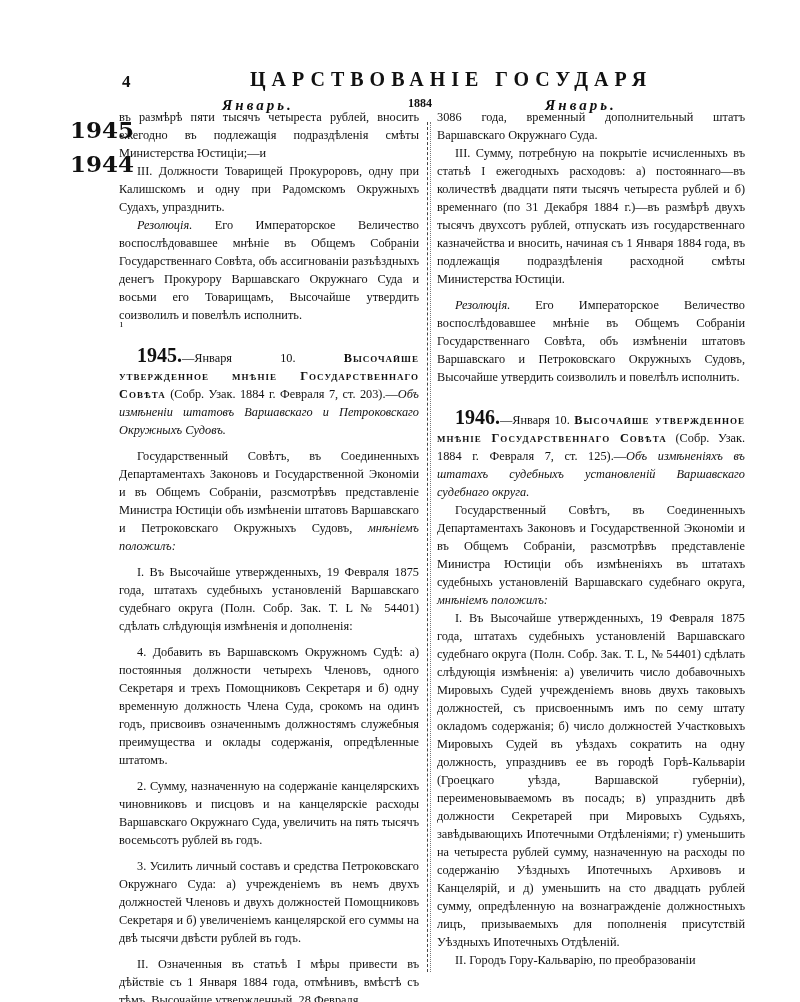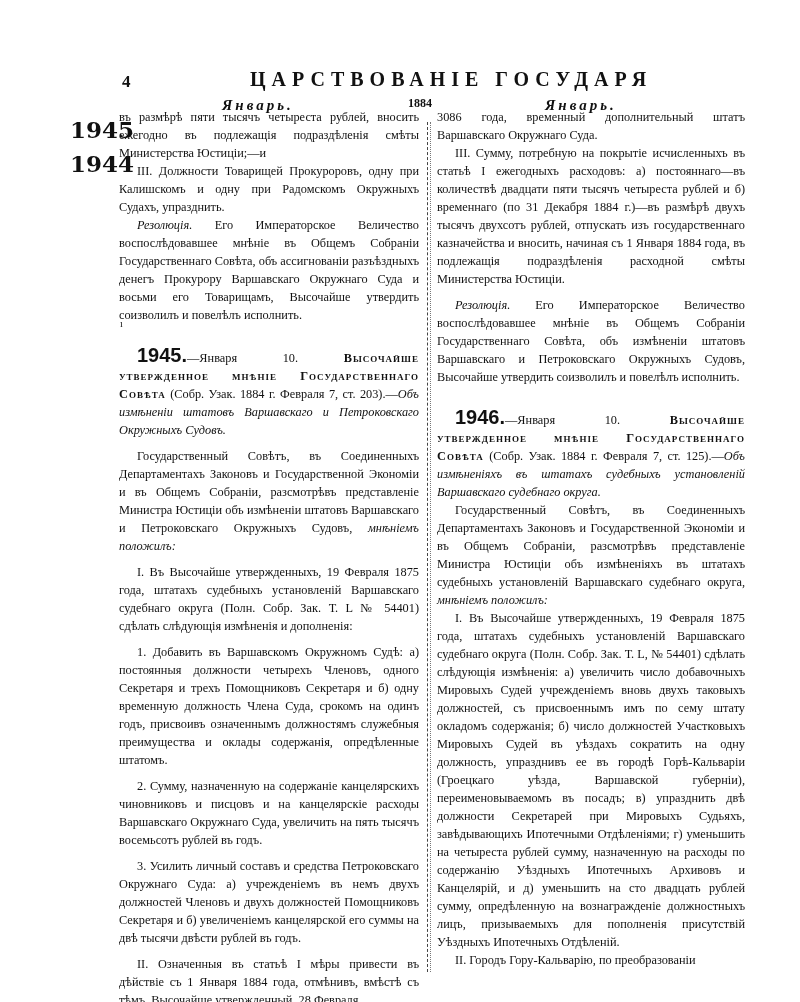--- a/index.html
+++ b/index.html
@@ -14,21 +14,21 @@
     .margin-num { position: absolute; left: 70px; font-size: 23px; font-weight: bold; font-family: "DejaVu Serif", serif; }
     .col { position: absolute; top: 108px; font-size: 12.3px; line-height: 18px; text-align: justify; }
     .col-left { left: 119px; width: 300px; }
     .col-right { left: 437px; width: 308px; }
     .col p { margin: 0; }
     .indent { text-indent: 18px; }
     .gap { height: 8px; }
     .gap-big { height: 22px; }
     .it { font-style: italic; }
     .sc { font-variant: small-caps; letter-spacing: 1px; font-weight: bold; }
-    .art-num { font-size: 20px; font-weight: bold; font-family: Liberation Sans, sans-serif; margin-top: 41px; }
+    .art-num { font-size: 20px; font-weight: bold; font-family: Liberation Serif, serif; margin-top: 41px; }
     .divider { position: absolute; left: 427px; top: 122px; width: 0; height: 850px;
       border-left: 1px dashed #444; }
     .divider2 { position: absolute; left: 430px; top: 122px; width: 0; height: 850px;
       border-left: 1px dotted #777; }
     .speck { position: absolute; left: 120px; top: 318px; font-size: 10px; }
   </style>
 </head>
 <body>
 
 <div class="page-num">4</div>
@@ -49,21 +49,21 @@
   <p>въ размѣрѣ пяти тысячъ четыреста рублей, вносить ежегодно въ подлежащія подраздѣленія смѣты Министерства Юстиціи;—и</p>
   <p class="indent">III. Должности Товарищей Прокуроровъ, одну при Калишскомъ и одну при Радомскомъ Окружныхъ Судахъ, упразднить.</p>
   <p class="indent"><span class="it">Резолюція.</span><span> Его Императорское Величество воспослѣдовавшее мнѣніе въ Общемъ Собраніи Государственнаго Совѣта, объ ассигнованіи разъѣздныхъ денегъ Прокурору Варшавскаго Окружнаго Суда и восьми его Товарищамъ, Высочайше утвердить соизволилъ и повелѣлъ исполнить.</span></p>
   <div class="gap-big"></div>
   <p class="indent"><span class="art-num">1945.</span><span>—Января 10. </span><span class="sc">Высочайше утвержденное мнѣніе Государственнаго Совѣта</span><span> (Собр. Узак. 1884 г. Февраля 7, ст. 203).—</span><span class="it">Объ измѣненіи штатовъ Варшавскаго и Петроковскаго Окружныхъ Судовъ.</span></p>
   <div class="gap"></div>
   <p class="indent"><span>Государственный Совѣтъ, въ Соединенныхъ Департаментахъ Законовъ и Государственной Экономіи и въ Общемъ Собраніи, разсмотрѣвъ представленіе Министра Юстиціи объ измѣненіи штатовъ Варшавскаго и Петроковскаго Окружныхъ Судовъ,</span><span class="it"> мнѣніемъ положилъ:</span></p>
   <div class="gap"></div>
   <p class="indent">I. Въ Высочайше утвержденныхъ, 19 Февраля 1875 года, штатахъ судебныхъ установленій Варшавскаго судебнаго округа (Полн. Собр. Зак. Т. L № 54401) сдѣлать слѣдующія измѣненія и дополненія:</p>
   <div class="gap"></div>
-  <p class="indent">1. Добавить въ Варшавскомъ Окружномъ Судѣ: а) постоянныя должности четырехъ Членовъ, одного Секретаря и трехъ Помощниковъ Секретаря и б) одну временную должность Члена Суда, срокомъ на одинъ годъ, присвоивъ означеннымъ должностямъ служебныя преимущества и оклады содержанія, опредѣленные штатомъ.</p>
+  <p class="indent">4. Добавить въ Варшавскомъ Окружномъ Судѣ: а) постоянныя должности четырехъ Членовъ, одного Секретаря и трехъ Помощниковъ Секретаря и б) одну временную должность Члена Суда, срокомъ на одинъ годъ, присвоивъ означеннымъ должностямъ служебныя преимущества и оклады содержанія, опредѣленные штатомъ.</p>
   <div class="gap"></div>
   <p class="indent">2. Сумму, назначенную на содержаніе канцелярскихъ чиновниковъ и писцовъ и на канцелярскіе расходы Варшавскаго Окружнаго Суда, увеличить на пять тысячъ восемьсотъ рублей въ годъ.</p>
   <div class="gap"></div>
   <p class="indent">3. Усилить личный составъ и средства Петроковскаго Окружнаго Суда: а) учрежденіемъ въ немъ двухъ должностей Членовъ и двухъ должностей Помощниковъ Секретаря и б) увеличеніемъ канцелярской его суммы на двѣ тысячи двѣсти рублей въ годъ.</p>
   <div class="gap"></div>
   <p class="indent">II. Означенныя въ статьѣ I мѣры привести въ дѣйствіе съ 1 Января 1884 года, отмѣнивъ, вмѣстѣ съ тѣмъ, Высочайше утвержденный, 28 Февраля</p>
 </div>
 
 <div class="col col-right">
   <p>3086 года, временный дополнительный штатъ Варшавскаго Окружнаго Суда.</p>

